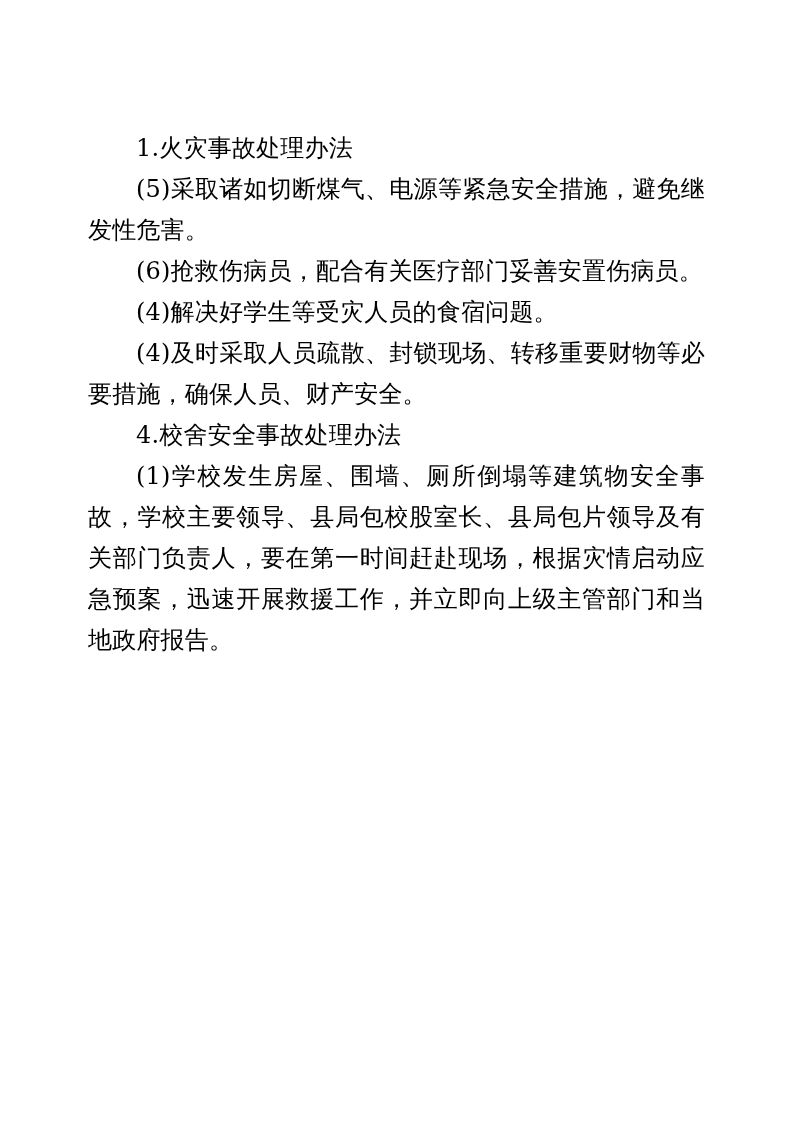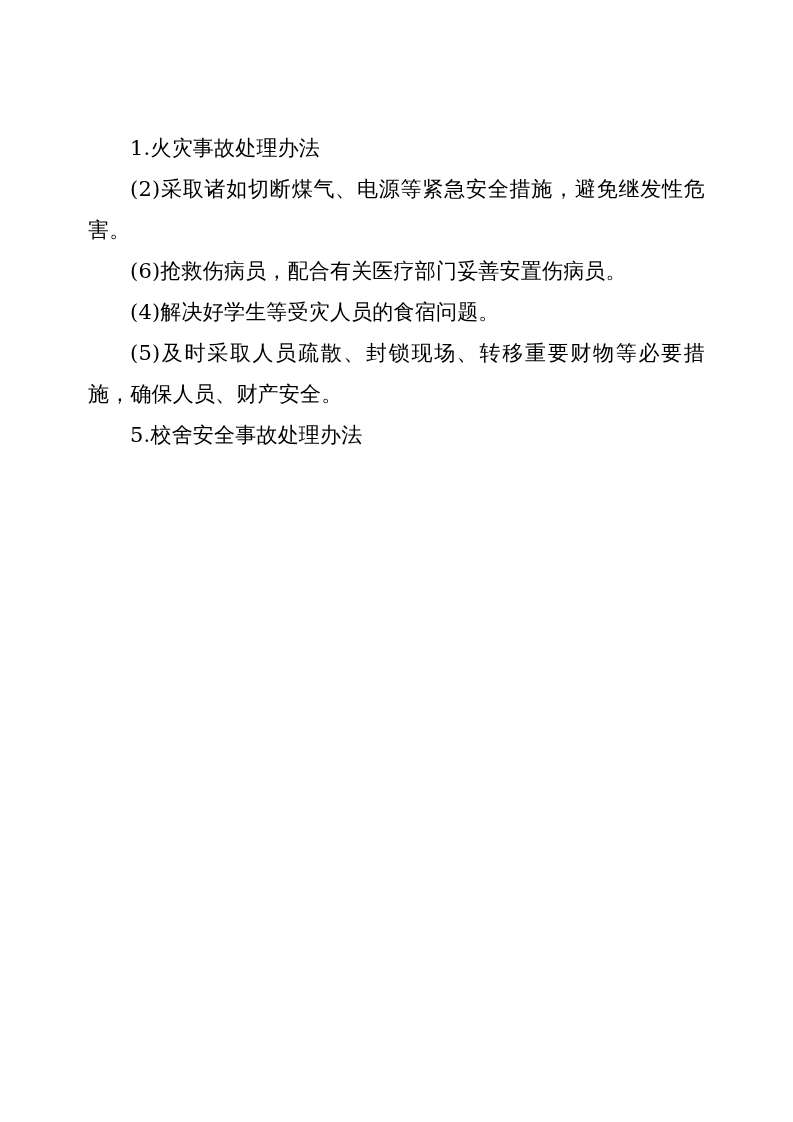--- a/index.html
+++ b/index.html
@@ -15,21 +15,21 @@
   }
   .page {
     position: relative;
     width: 793px;
     height: 1122px;
     background: #ffffff;
     box-sizing: border-box;
     padding: 128px 88px 60px 88px;
   }
   .doc-body {
-    font-size: 21px;
+    font-size: 24px;
     line-height: 41px;
     text-align: justify;
     text-justify: inter-ideograph;
     letter-spacing: 0.2px;
   }
   .para {
     margin: 0 0 0 0;
     text-indent: 2em;
     white-space: normal;
     word-break: break-all;
@@ -37,19 +37,20 @@
   .para.heading {
     text-indent: 2em;
   }
 </style>
 </head>
 <body>
 
 <div class="page">
   <div class="doc-body">
     <p class="para heading">1.火灾事故处理办法</p>
-    <p class="para">(2)采取诸如切断煤气、电源等紧急安全措施，避免继发性危害。</p>
+    <p class="para">(5)采取诸如切断煤气、电源等紧急安全措施，避免继发性危害。</p>
     <p class="para">(6)抢救伤病员，配合有关医疗部门妥善安置伤病员。</p>
     <p class="para">(4)解决好学生等受灾人员的食宿问题。</p>
-    <p class="para">(5)及时采取人员疏散、封锁现场、转移重要财物等必要措施，确保人员、财产安全。</p>
-    <p class="para heading">5.校舍安全事故处理办法</p>
+    <p class="para">(4)及时采取人员疏散、封锁现场、转移重要财物等必要措施，确保人员、财产安全。</p>
+    <p class="para heading">4.校舍安全事故处理办法</p>
+    <p class="para">(1)学校发生房屋、围墙、厕所倒塌等建筑物安全事故，学校主要领导、县局包校股室长、县局包片领导及有关部门负责人，要在第一时间赶赴现场，根据灾情启动应急预案，迅速开展救援工作，并立即向上级主管部门和当地政府报告。</p>
   </div>
 </div>
 
 </body></html>

